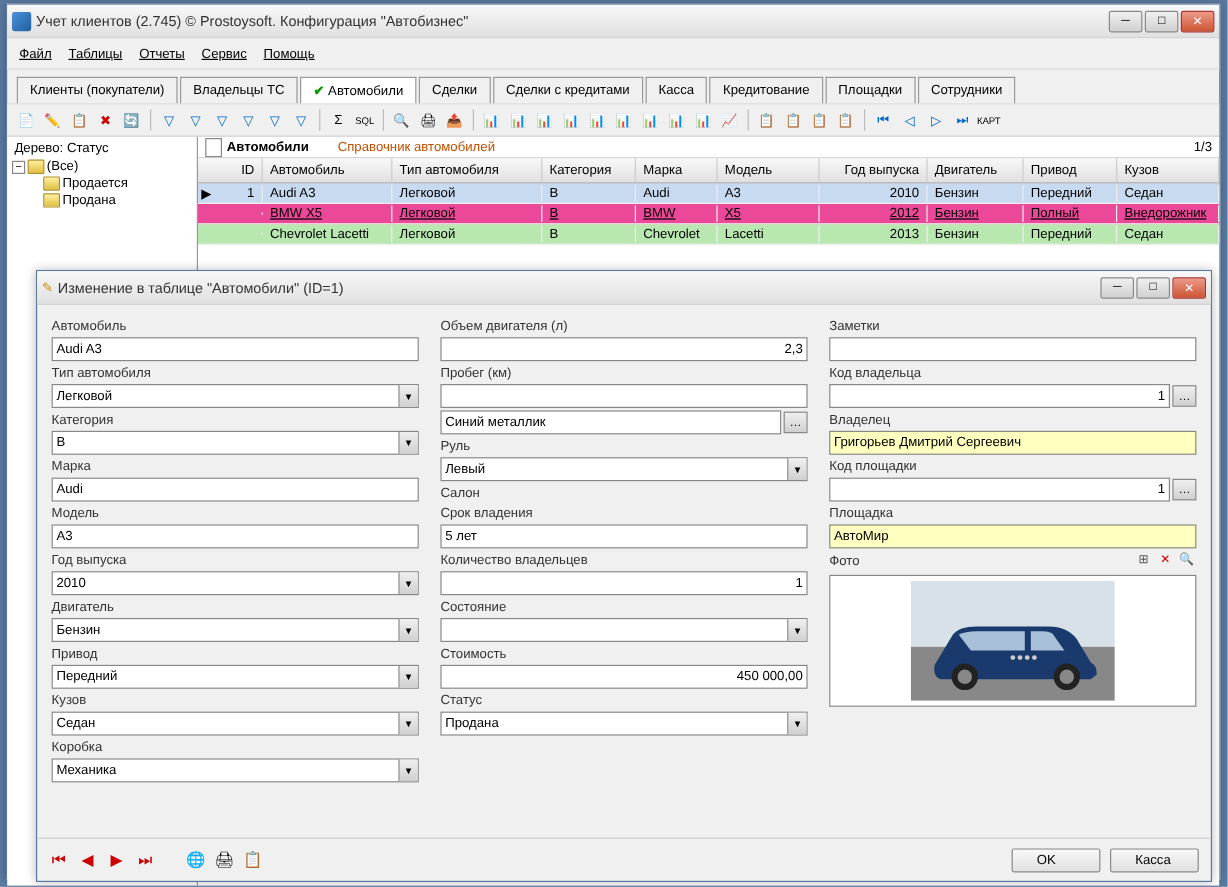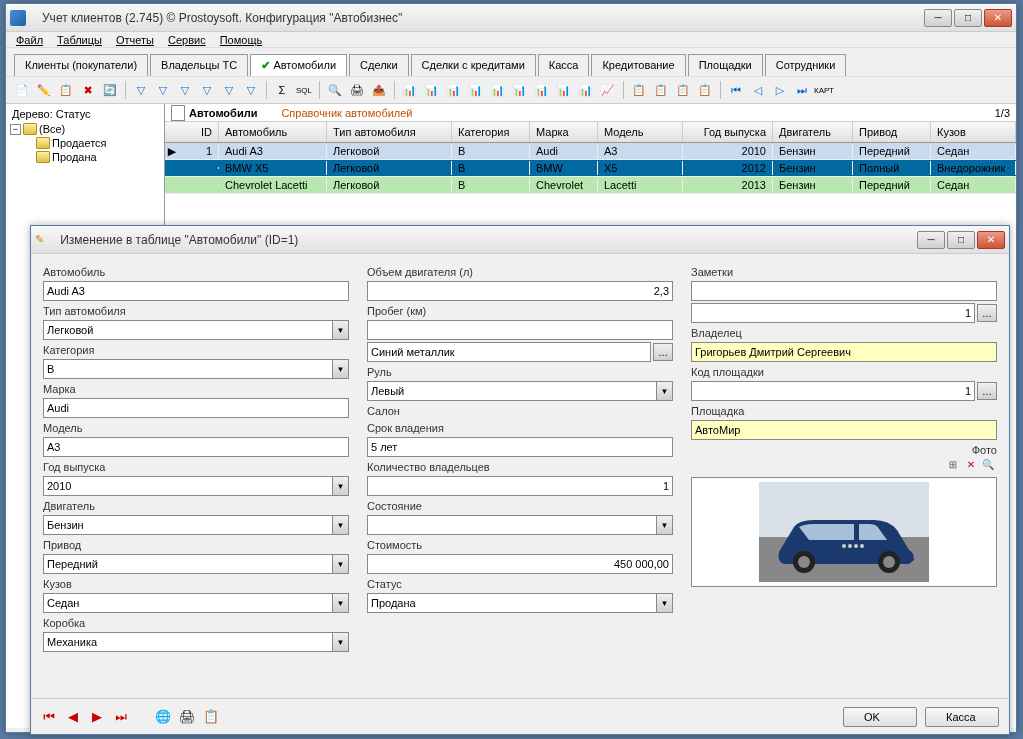--- a/index.html
+++ b/index.html
@@ -1,25 +1,25 @@
 <!DOCTYPE html>
 <html><head>
 <meta charset="utf-8">
 <style>
 * { box-sizing: border-box; margin: 0; padding: 0; }
 body { font-family: Tahoma, Arial, sans-serif; font-size: 11px; background: #5a7aa0; overflow: hidden; width: 1023px; height: 739px; position: relative; }
 .window { position: absolute; background: #f0f0f0; border: 1px solid #5a7aa0; box-shadow: 0 0 8px rgba(0,0,0,0.3); }
 .main-window { left: 5px; top: 3px; width: 1012px; height: 730px; }
 .titlebar { height: 28px; background: linear-gradient(to bottom, #f8f8f8, #e0e0e0); border-bottom: 1px solid #ccc; display: flex; align-items: center; padding: 0 4px; }
 .titlebar-icon { width: 16px; height: 16px; margin-right: 4px; background: linear-gradient(135deg,#4a90d9,#2060a0); border-radius: 2px; }
-.titlebar-text { flex: 1; font-size: 12px; color: #333; margin-left: 12px; }
+.titlebar-text { flex: 1; font-size: 12px; color: #333; }
 .win-controls { display: flex; gap: 2px; }
 .win-btn { width: 28px; height: 18px; border: 1px solid #888; background: linear-gradient(to bottom,#f0f0f0,#d0d0d0); display: flex; align-items: center; justify-content: center; font-size: 10px; border-radius: 2px; cursor: pointer; }
 .win-btn.close { background: linear-gradient(to bottom,#e98,#c53); color: #fff; border-color: #a33; }
-.menubar { height: 16px; display: flex; align-items: center; padding: 0 4px; gap: 2px; background: #f0f0f0; border-bottom: 1px solid #ddd; }
+.menubar { height: 26px; display: flex; align-items: center; padding: 0 4px; gap: 2px; background: #f0f0f0; border-bottom: 1px solid #ddd; }
 .menu-item { padding: 2px 6px; cursor: pointer; }
 .menu-item u { text-decoration: underline; }
 .tabbar { display: flex; padding: 6px 8px 0 8px; gap: 0; }
 .tab { padding: 4px 10px; border: 1px solid #999; border-bottom: none; background: #f0f0f0; cursor: pointer; margin-right: 2px; font-size: 11px; }
 .tab.active { background: #fff; font-weight: normal; }
 .tab .check { color: #090; font-weight: bold; margin-right: 3px; }
 .toolbar { height: 28px; background: #f0f0f0; border-top: 1px solid #ddd; border-bottom: 1px solid #ccc; display: flex; align-items: center; padding: 2px 6px; gap: 2px; }
 .tb-btn { width: 20px; height: 20px; display: flex; align-items: center; justify-content: center; cursor: pointer; border-radius: 2px; }
 .tb-sep { width: 1px; height: 18px; background: #bbb; margin: 0 3px; }
 .main-body { display: flex; height: calc(100% - 104px); }
@@ -32,21 +32,21 @@
 .content { flex: 1; display: flex; flex-direction: column; background: #fff; }
 .content-header { height: 18px; display: flex; align-items: center; padding: 0 6px; border-bottom: 1px solid #ccc; }
 .content-title { font-weight: bold; }
 .content-sub { color: #c05000; margin-left: 24px; }
 .content-page { margin-left: auto; }
 .grid-header { display: flex; background: linear-gradient(to bottom,#f8f8f8,#e0e0e0); border-bottom: 1px solid #999; }
 .grid-header .col { padding: 4px 6px; border-right: 1px solid #ccc; font-size: 11px; }
 .grid-row { display: flex; border-bottom: 1px solid #eee; height: 17px; align-items: center; }
 .grid-row .col { padding: 1px 6px; border-right: 1px solid #eee; font-size: 11px; overflow: hidden; white-space: nowrap; }
 .grid-row.selected { background: #c8daf0; }
-.grid-row.pink { background: #0369a1; }
+.grid-row.pink { background: #ec4899; text-decoration: underline; }
 .grid-row.green { background: #b8e8b0; }
 .row-indicator { width: 14px; display: flex; align-items: center; justify-content: center; }
 .c-id{width:40px;text-align:right;} .c-name{width:108px;} .c-type{width:125px;} .c-cat{width:78px;} .c-brand{width:68px;} .c-model{width:85px;} .c-year{width:90px;text-align:right;} .c-engine{width:80px;} .c-drive{width:78px;} .c-body{width:85px;}
 
 .dialog { left: 30px; top: 225px; width: 980px; height: 510px; }
 .dialog-body { padding: 10px 12px; display: flex; gap: 18px; height: calc(100% - 64px); overflow: hidden; }
 .form-col { flex: 1; display: flex; flex-direction: column; gap: 2px; }
 .form-label { font-size: 11px; color: #333; padding: 2px 0 1px 0; }
 .form-field { height: 20px; border: 1px solid #888; background: #fff; display: flex; align-items: center; padding: 0 3px; font-size: 11px; }
 .form-field.combo { padding-right: 0; }
@@ -307,34 +307,35 @@
       <div class="form-label">Статус</div>
       <div class="form-field combo">
           <span>Продана</span>
           <div class="combo-btn">▼</div>
         </div>
     </div>
 
     <div class="form-col">
       <div class="form-label">Заметки</div>
       <div class="form-field"></div>
+      <div class="form-label">Код владельца</div>
       <div class="field-row">
           <div class="form-field num-right">1</div>
           <div class="lookup-btn">…</div>
         </div>
       <div class="form-label">Владелец</div>
       <div class="form-field readonly">Григорьев Дмитрий Сергеевич</div>
       <div class="form-label">Код площадки</div>
       <div class="field-row">
           <div class="form-field num-right">1</div>
           <div class="lookup-btn">…</div>
         </div>
       <div class="form-label">Площадка</div>
       <div class="form-field readonly">АвтоМир</div>
-      <div style="display:flex;align-items:flex-end;flex-direction:column;">
+      <div style="display:flex;align-items:center;">
           <div class="form-label" style="flex:1;">Фото</div>
         <div class="photo-controls">
           <div class="photo-ctl">⊞</div>
           <div class="photo-ctl" style="color:#c00;">✕</div>
           <div class="photo-ctl">🔍</div>
         </div>
       </div>
       <div class="photo-box">
         <svg class="car-svg" viewBox="0 0 170 100">
           <rect x="0" y="0" width="170" height="55" fill="#d8e0e8"></rect>

